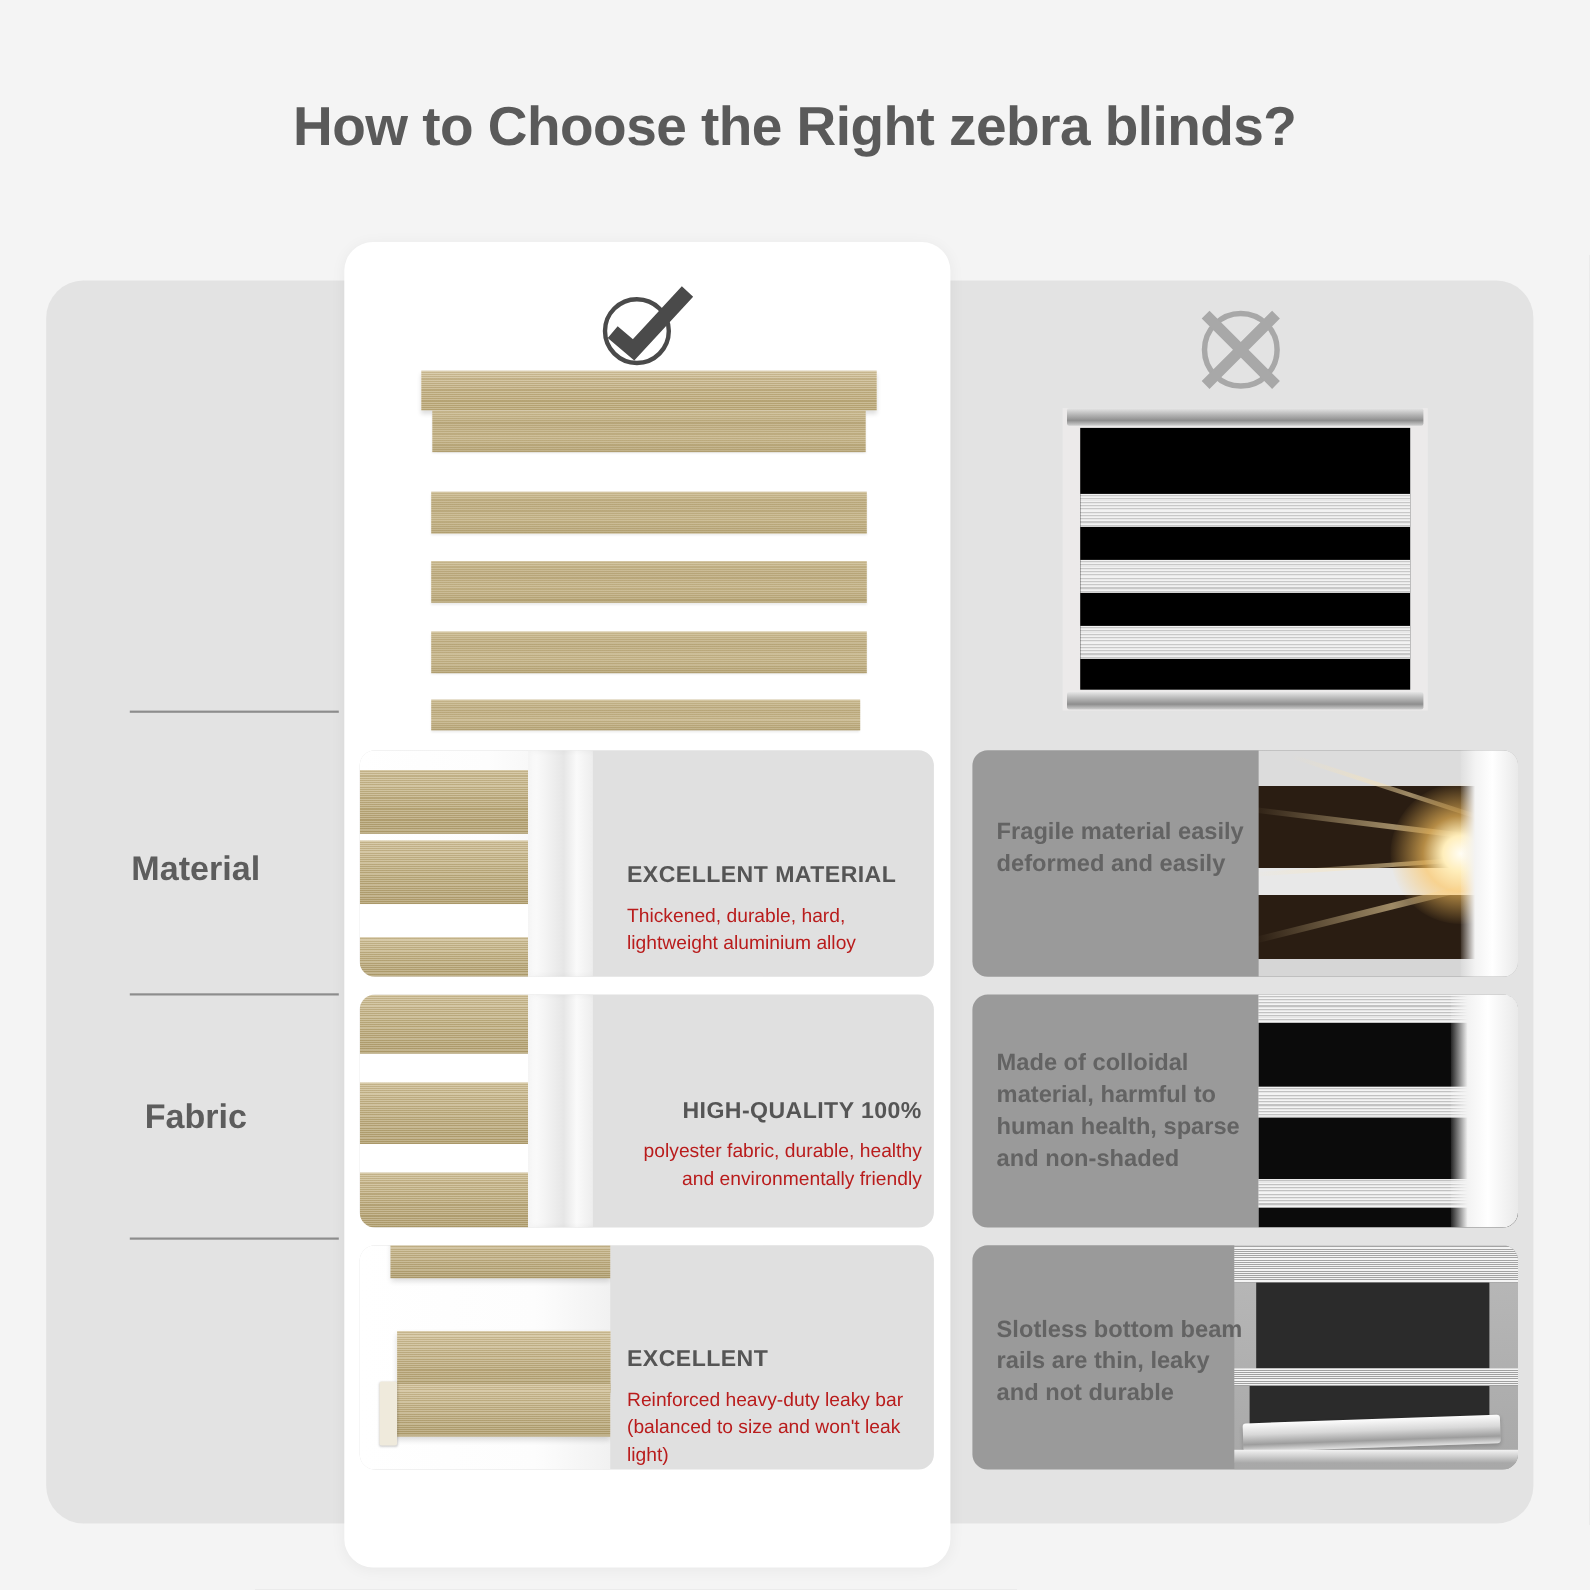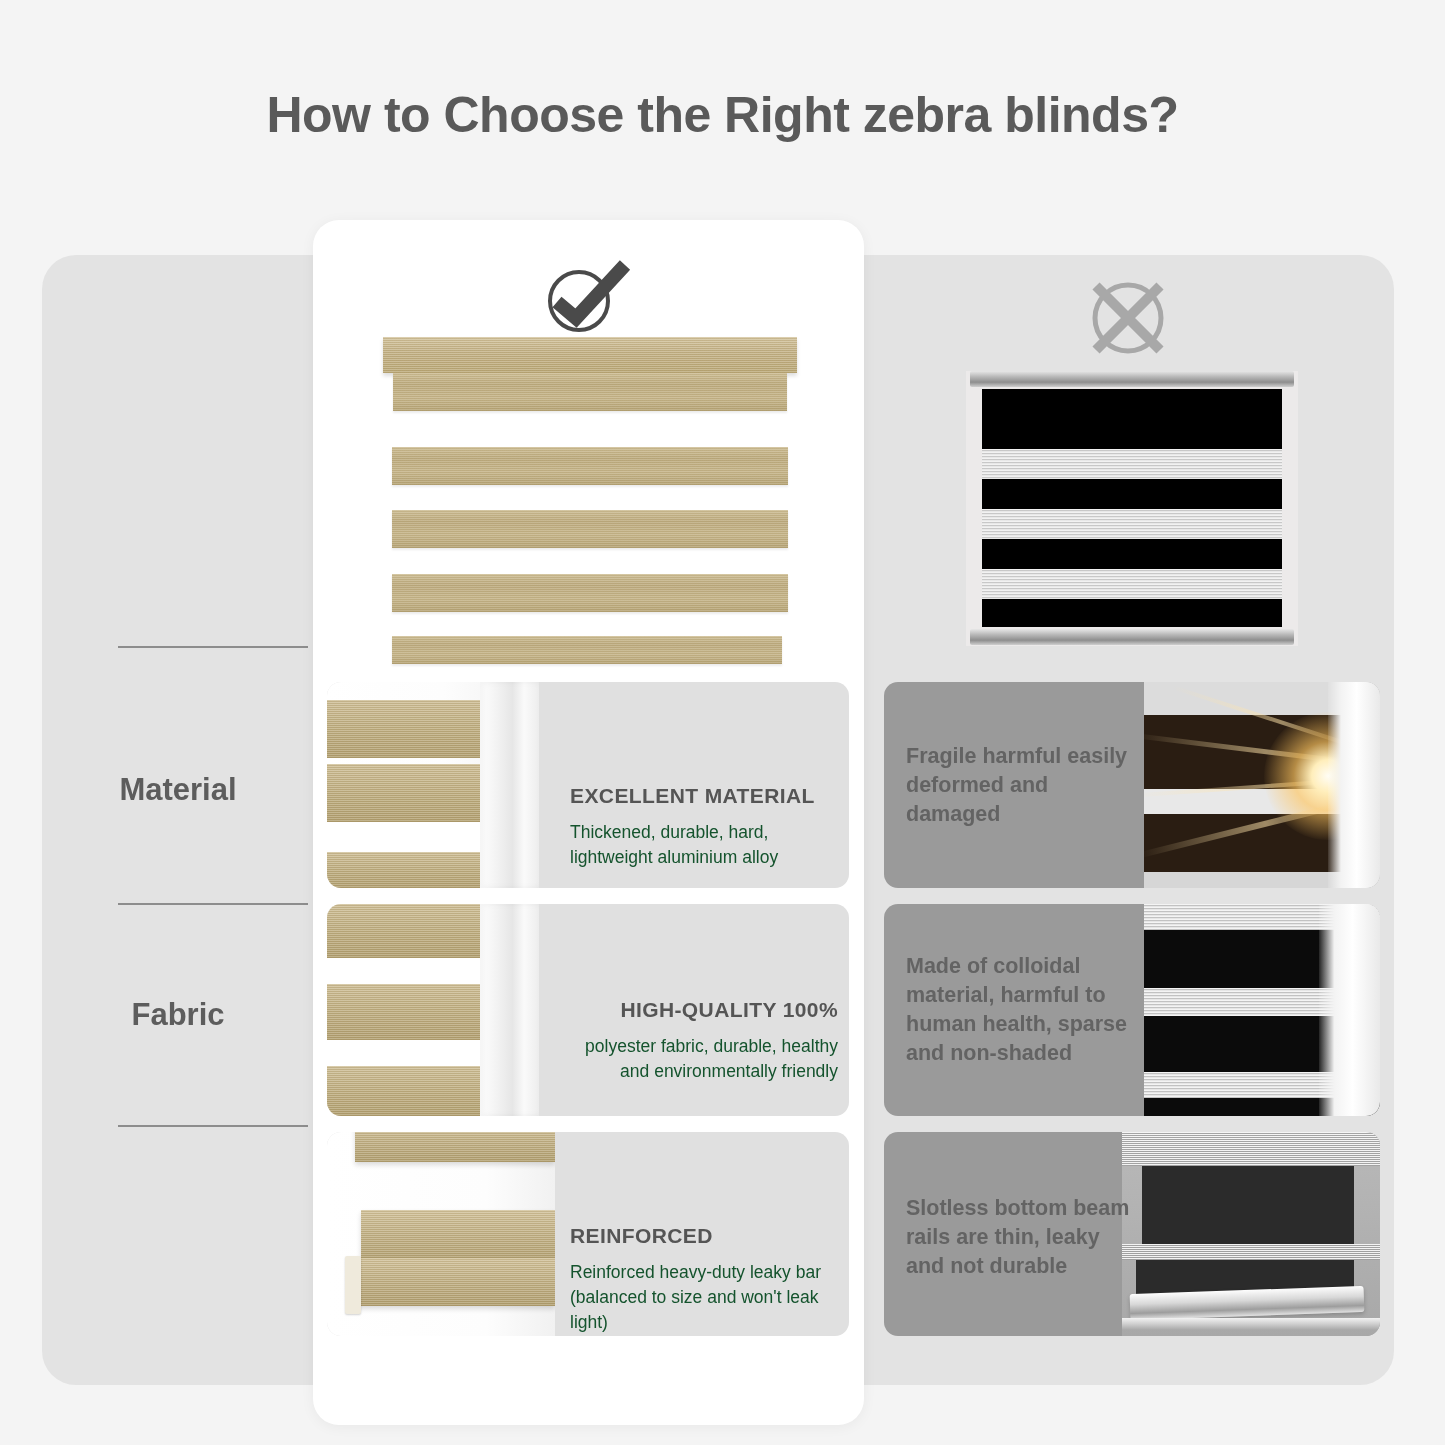--- a/index.html
+++ b/index.html
@@ -105,21 +105,21 @@
   .card-good{background:#e0e0e0;}
   .card-bad{background:#9a9a9a;}
 
   .card-text{position:absolute;}
   .card-title{
     font-size:21px;font-weight:bold;color:#555;letter-spacing:.4px;
     margin-bottom:12px;
     margin-top:44px;
   }
   .card-body{
-    font-size:17.5px;color:#14532d;line-height:1.42;
+    font-size:17.5px;color:#b91c1c;line-height:1.42;
   }
   .bad-text{
     position:absolute;
     font-size:21.5px;font-weight:bold;color:#636363;line-height:1.35;
   }
 
   
   .photo{position:absolute;top:0;height:100%;overflow:hidden;}
 
   
@@ -297,21 +297,21 @@
 <div class="card card-bad" style="left:884px;top:682px;width:496px;height:206px;">
   <div class="photo" style="right:0;width:236px;">
     <div class="ph-dark"></div>
     <div class="ph-ray" style="left:-10px;top:78px;width:220px;height:5px;transform:rotate(7deg);"></div>
     <div class="ph-ray" style="left:-10px;top:96px;width:220px;height:4px;transform:rotate(-4deg);"></div>
     <div class="ph-ray" style="left:-10px;top:118px;width:215px;height:6px;transform:rotate(-14deg);"></div>
     <div class="ph-ray" style="left:20px;top:62px;width:190px;height:4px;transform:rotate(18deg);"></div>
     <div class="ph-sun" style="left:120px;top:30px;width:128px;height:128px;"></div>
     <div class="ph-sidecase"></div>
   </div>
-  <div class="bad-text" style="left:22px;top:60px;width:226px;">Fragile harmful easily deformed and damaged</div>
+  <div class="bad-text" style="left:22px;top:60px;width:226px;">Fragile material easily deformed and easily</div>
 </div>
 
 <div class="card card-good" style="left:327px;top:904px;width:522px;height:212px;">
   <div class="photo" style="left:0;width:212px;">
     <div class="ph-frame"></div>
     <div class="ph-blind">
       <div class="ph-band" style="top:0;height:54px;"></div>
       <div class="ph-white" style="top:54px;height:26px;"></div>
       <div class="ph-band" style="top:80px;height:56px;"></div>
       <div class="ph-white" style="top:136px;height:26px;"></div>
@@ -342,21 +342,21 @@
 
 <div class="card card-good" style="left:327px;top:1132px;width:522px;height:204px;">
   <div class="photo" style="left:0;width:228px;">
     <div style="position:absolute;inset:0;background:linear-gradient(90deg,#ffffff 0%,#fdfdfd 70%,#f1f1f1 100%);"></div>
     <div class="bb-bar" style="left:28px;top:-8px;width:200px;height:38px;"></div>
     <div class="bb-bar" style="left:34px;top:78px;width:196px;height:56px;"></div>
     <div class="bb-bar" style="left:22px;top:126px;width:206px;height:48px;"></div>
     <div class="bb-cap" style="left:18px;top:124px;width:16px;height:58px;"></div>
   </div>
   <div class="card-text" style="left:243px;top:48px;width:276px;">
-    <div class="card-title">REINFORCED</div>
+    <div class="card-title">EXCELLENT</div>
     <div class="card-body">Reinforced heavy-duty leaky bar (balanced to size and won't leak light)</div>
   </div>
 </div>
 
 <div class="card card-bad" style="left:884px;top:1132px;width:496px;height:204px;">
   <div class="photo" style="right:0;width:258px;">
     <div style="position:absolute;inset:0;background:linear-gradient(180deg,#b9b9b9 0%,#a8a8a8 100%);"></div>
     <div class="sb-lines" style="top:0;width:100%;height:34px;"></div>
     <div class="sb-dark" style="left:20px;top:34px;width:212px;height:78px;"></div>
     <div class="sb-lines" style="top:112px;width:100%;height:16px;"></div>

